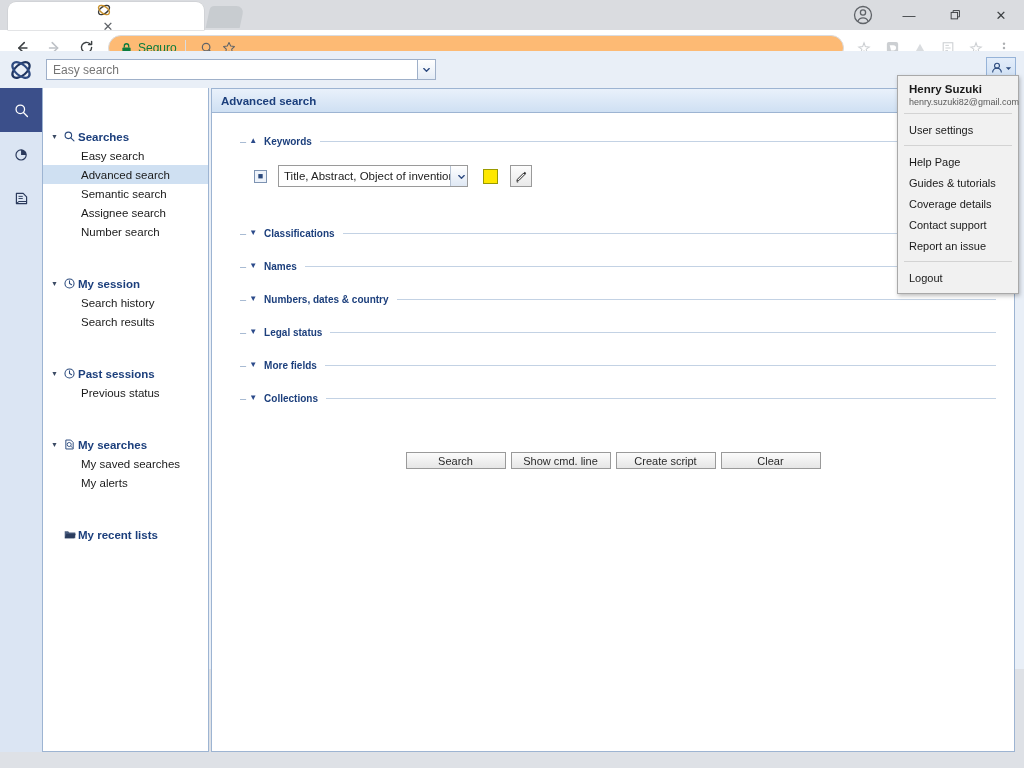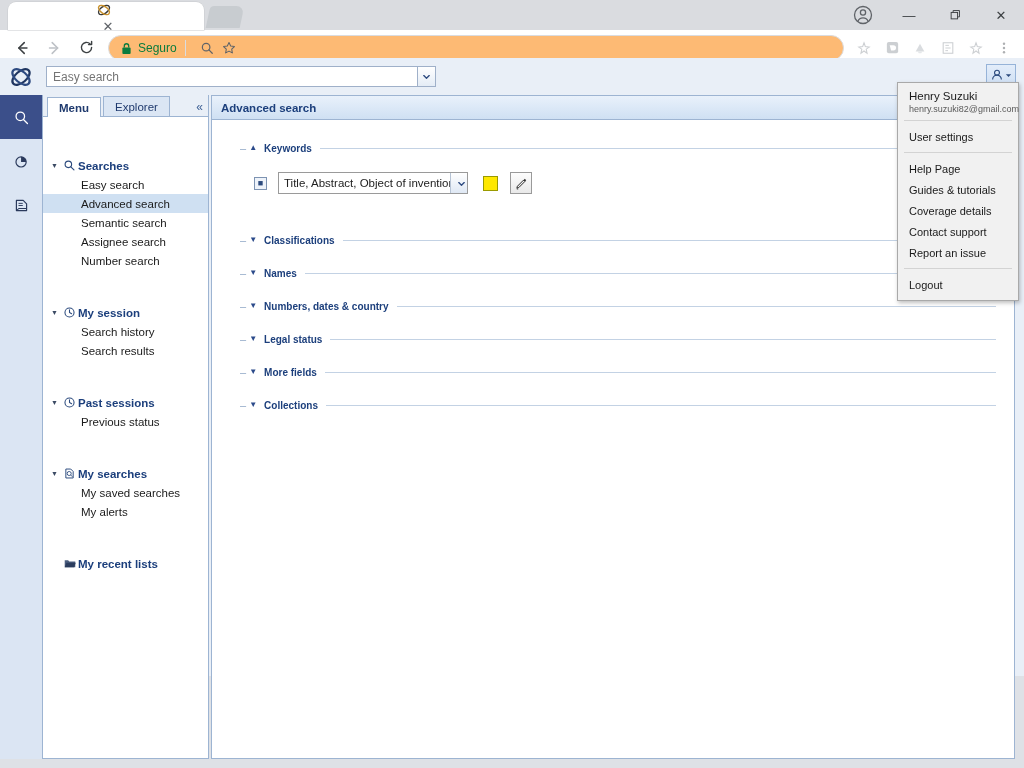--- a/index.html
+++ b/index.html
@@ -90,21 +90,21 @@
   .omni-ico { width: 18px; flex: 0 0 18px; display:flex; align-items:center; justify-content:center; color:#5f6368; margin-left: 4px;}
   .ext-icons { display: flex; align-items: center; }
   .ext-ico {
     width: 26px; height: 26px; margin: 0 1px;
     display: flex; align-items: center; justify-content: center;
     opacity: .5;
   }
 
   
   .app {
-    position: absolute; left: 0; top: 58px;
+    position: absolute; left: 0; top: 51px;
     width: 1024px; height: 618px;
     background: #e9eff7;
   }
 
   
   .rail {
     position: absolute; left: 0; top: 0;
     width: 42px; height: 701px;
     background: #dbe5f3;
   }
@@ -284,21 +284,21 @@
   
   .usermenu {
     position: absolute; left: 897px; top: 24px;
     width: 122px;
     background: #f1f1f1;
     border: 1px solid #a9a9a9;
     box-shadow: 1px 2px 4px rgba(0,0,0,.25);
     z-index: 50;
   }
   .um-head { padding: 7px 10px 6px 11px; }
-  .um-name { font-size: 11.5px; font-weight: normal; color: #1a1a1a; }
+  .um-name { font-size: 11.5px; font-weight: bold; color: #1a1a1a; }
   .um-mail { font-size: 9px; color: #5a5a5a; margin-top: 2px; }
   .um-sep { height: 1px; background: #d3d3d3; margin: 0 6px; }
   .um-item {
     height: 21px; display: flex; align-items: center;
     padding-left: 11px; font-size: 11px; color: #1a1a1a;
   }
   .um-gap { height: 5px; }
 </style>
 </head>
 <body>
@@ -464,25 +464,20 @@
           <circle cx="8" cy="5.4" r="2.8" fill="none" stroke="#2b4a7d" stroke-width="1.3"></circle>
           <path d="M3 13.2a5 5 0 0 1 10 0" fill="none" stroke="#2b4a7d" stroke-width="1.3"></path>
         </svg>
         <svg viewBox="0 0 8 8" width="7" height="7">
             <path d="M1 2.6l3 3 3-3z" fill="#2b4a7d"></path>
           </svg>
       </div>
     </div>
 
     <div class="sidebar">
-      <div class="tabstrip">
-        <div class="stab active">Menu</div>
-        <div class="stab">Explorer</div>
-        <div class="collapse-btn">«</div>
-      </div>
 
       <div class="tree">
 
         <div class="tree-group">
           <span class="tw">▼</span>
           <span class="gico">
             <svg viewBox="0 0 16 16" width="13" height="13">
                 <circle cx="6.6" cy="6.6" r="4" fill="none" stroke="#2b4a7d" stroke-width="1.4"></circle>
                 <path d="M9.6 9.6L13.5 13.5" stroke="#2b4a7d" stroke-width="1.4" stroke-linecap="round"></path>
               </svg>
@@ -614,20 +609,26 @@
           <span class="sec-line"></span>
         </div>
 
         <div class="section" style="margin-top:13px">
           <span class="sec-dash">–</span>
           <span class="sec-arrow">▼</span>
           <span class="sec-title">Collections</span>
           <span class="sec-line"></span>
         </div>
 
+        <div class="btn-row">
+          <div class="btn">Search</div>
+          <div class="btn">Show cmd. line</div>
+          <div class="btn">Create script</div>
+          <div class="btn">Clear</div>
+        </div>
 
       </div>
     </div>
 
     <div class="usermenu">
       <div class="um-head">
         <div class="um-name">Henry Suzuki</div>
         <div class="um-mail">henry.suzuki82@gmail.com</div>
       </div>
       <div class="um-sep"></div>

